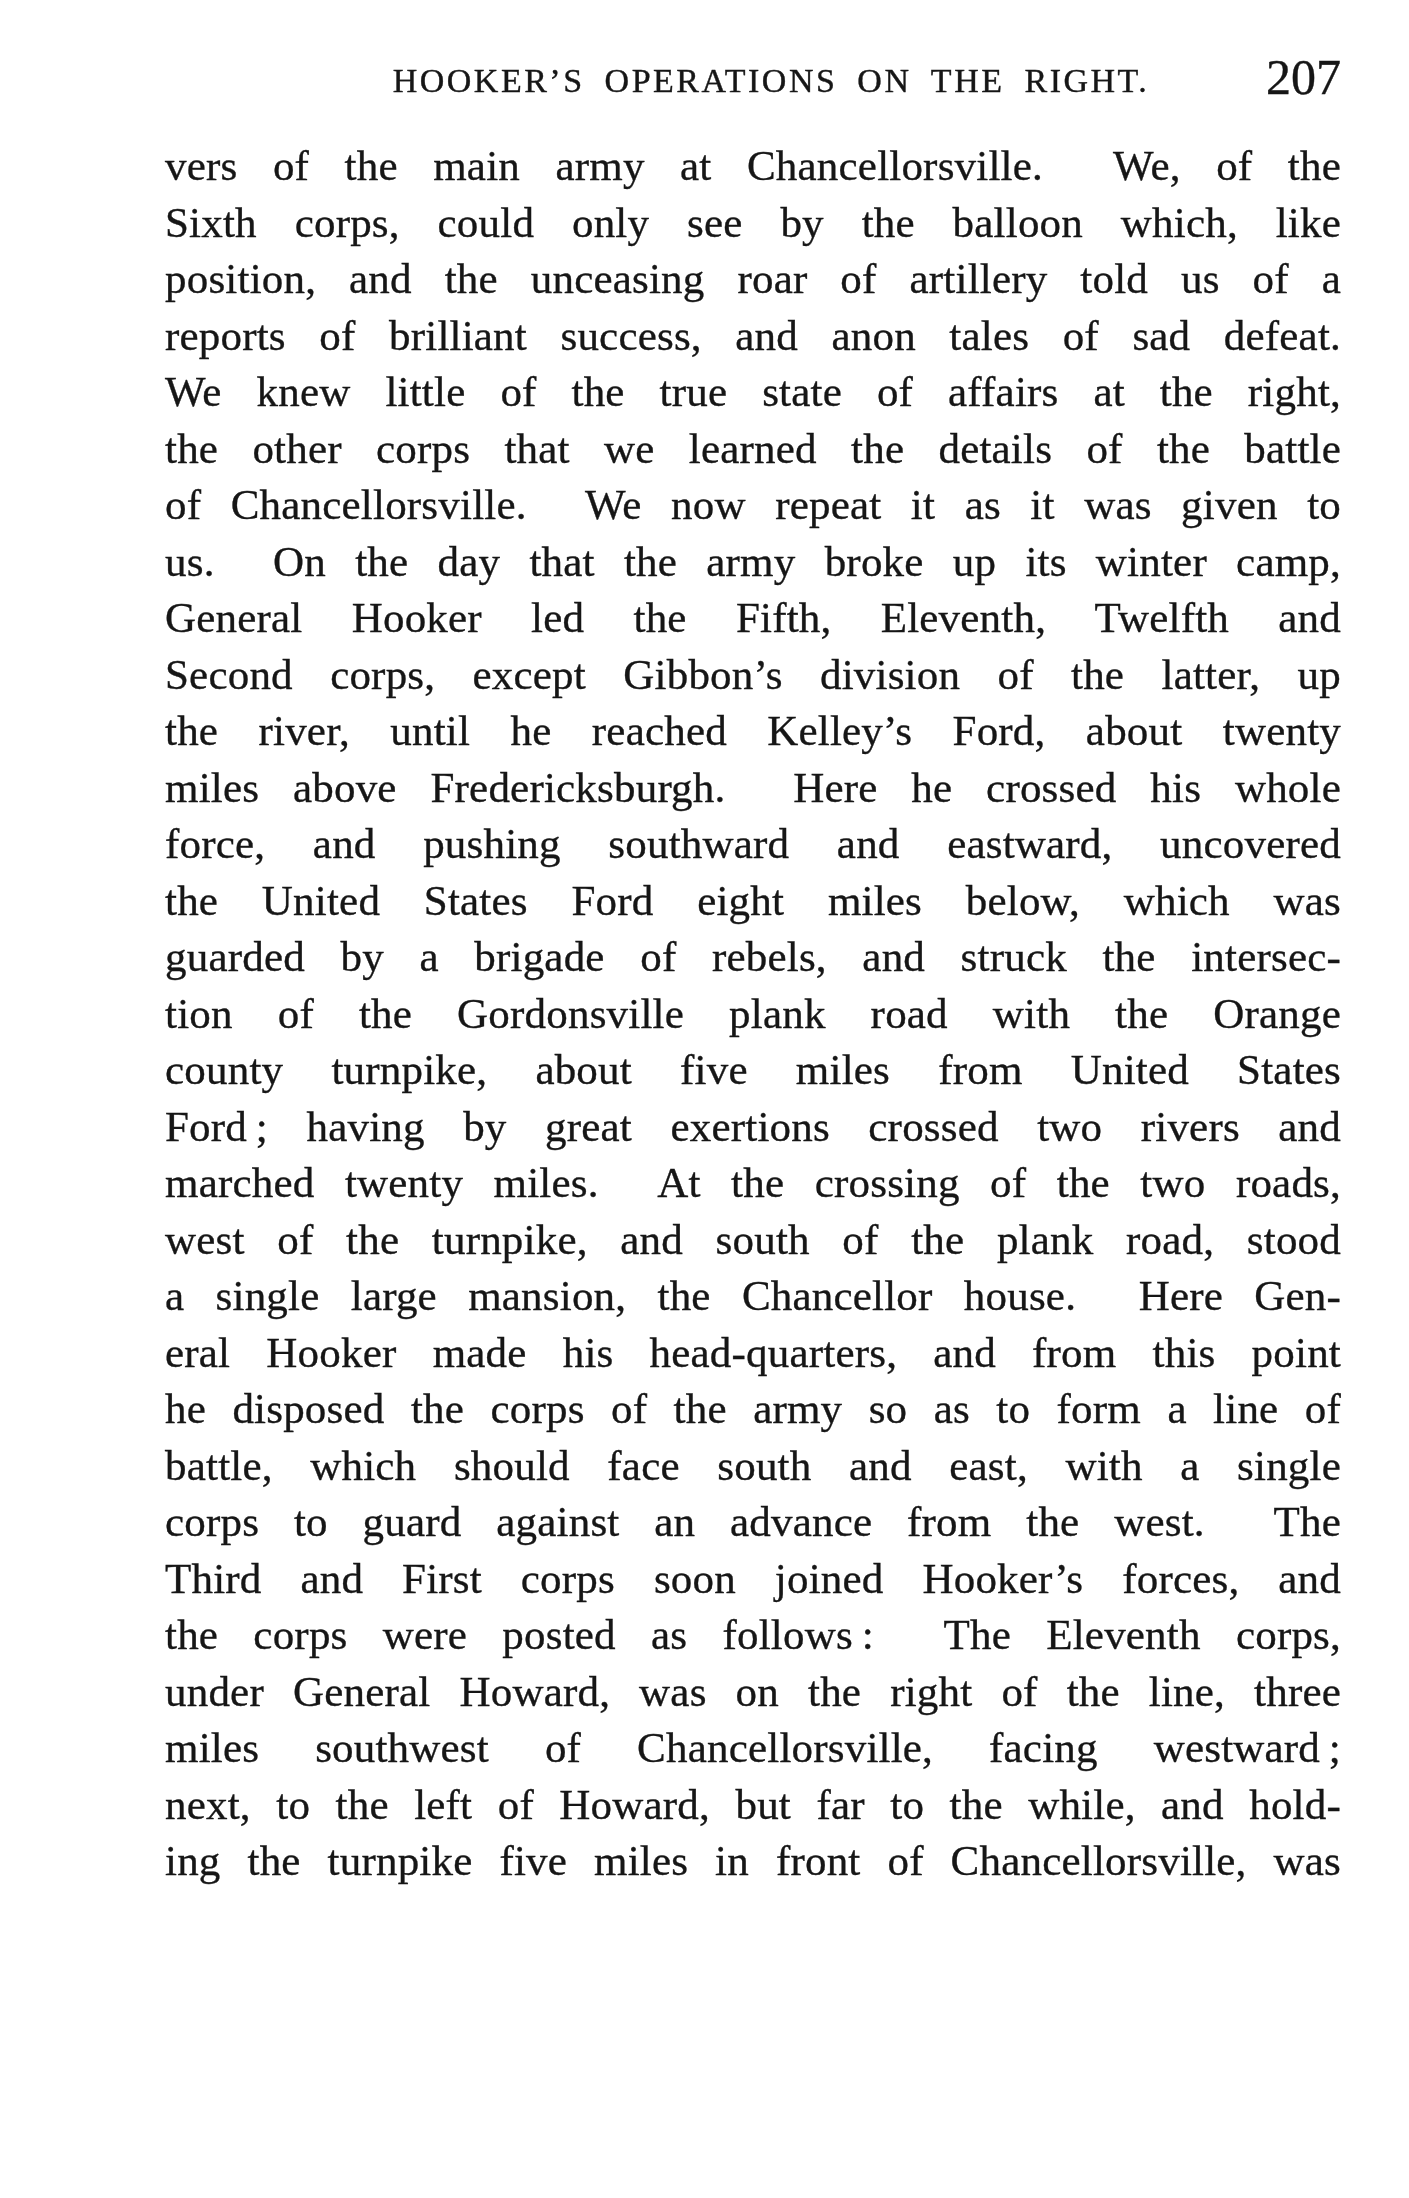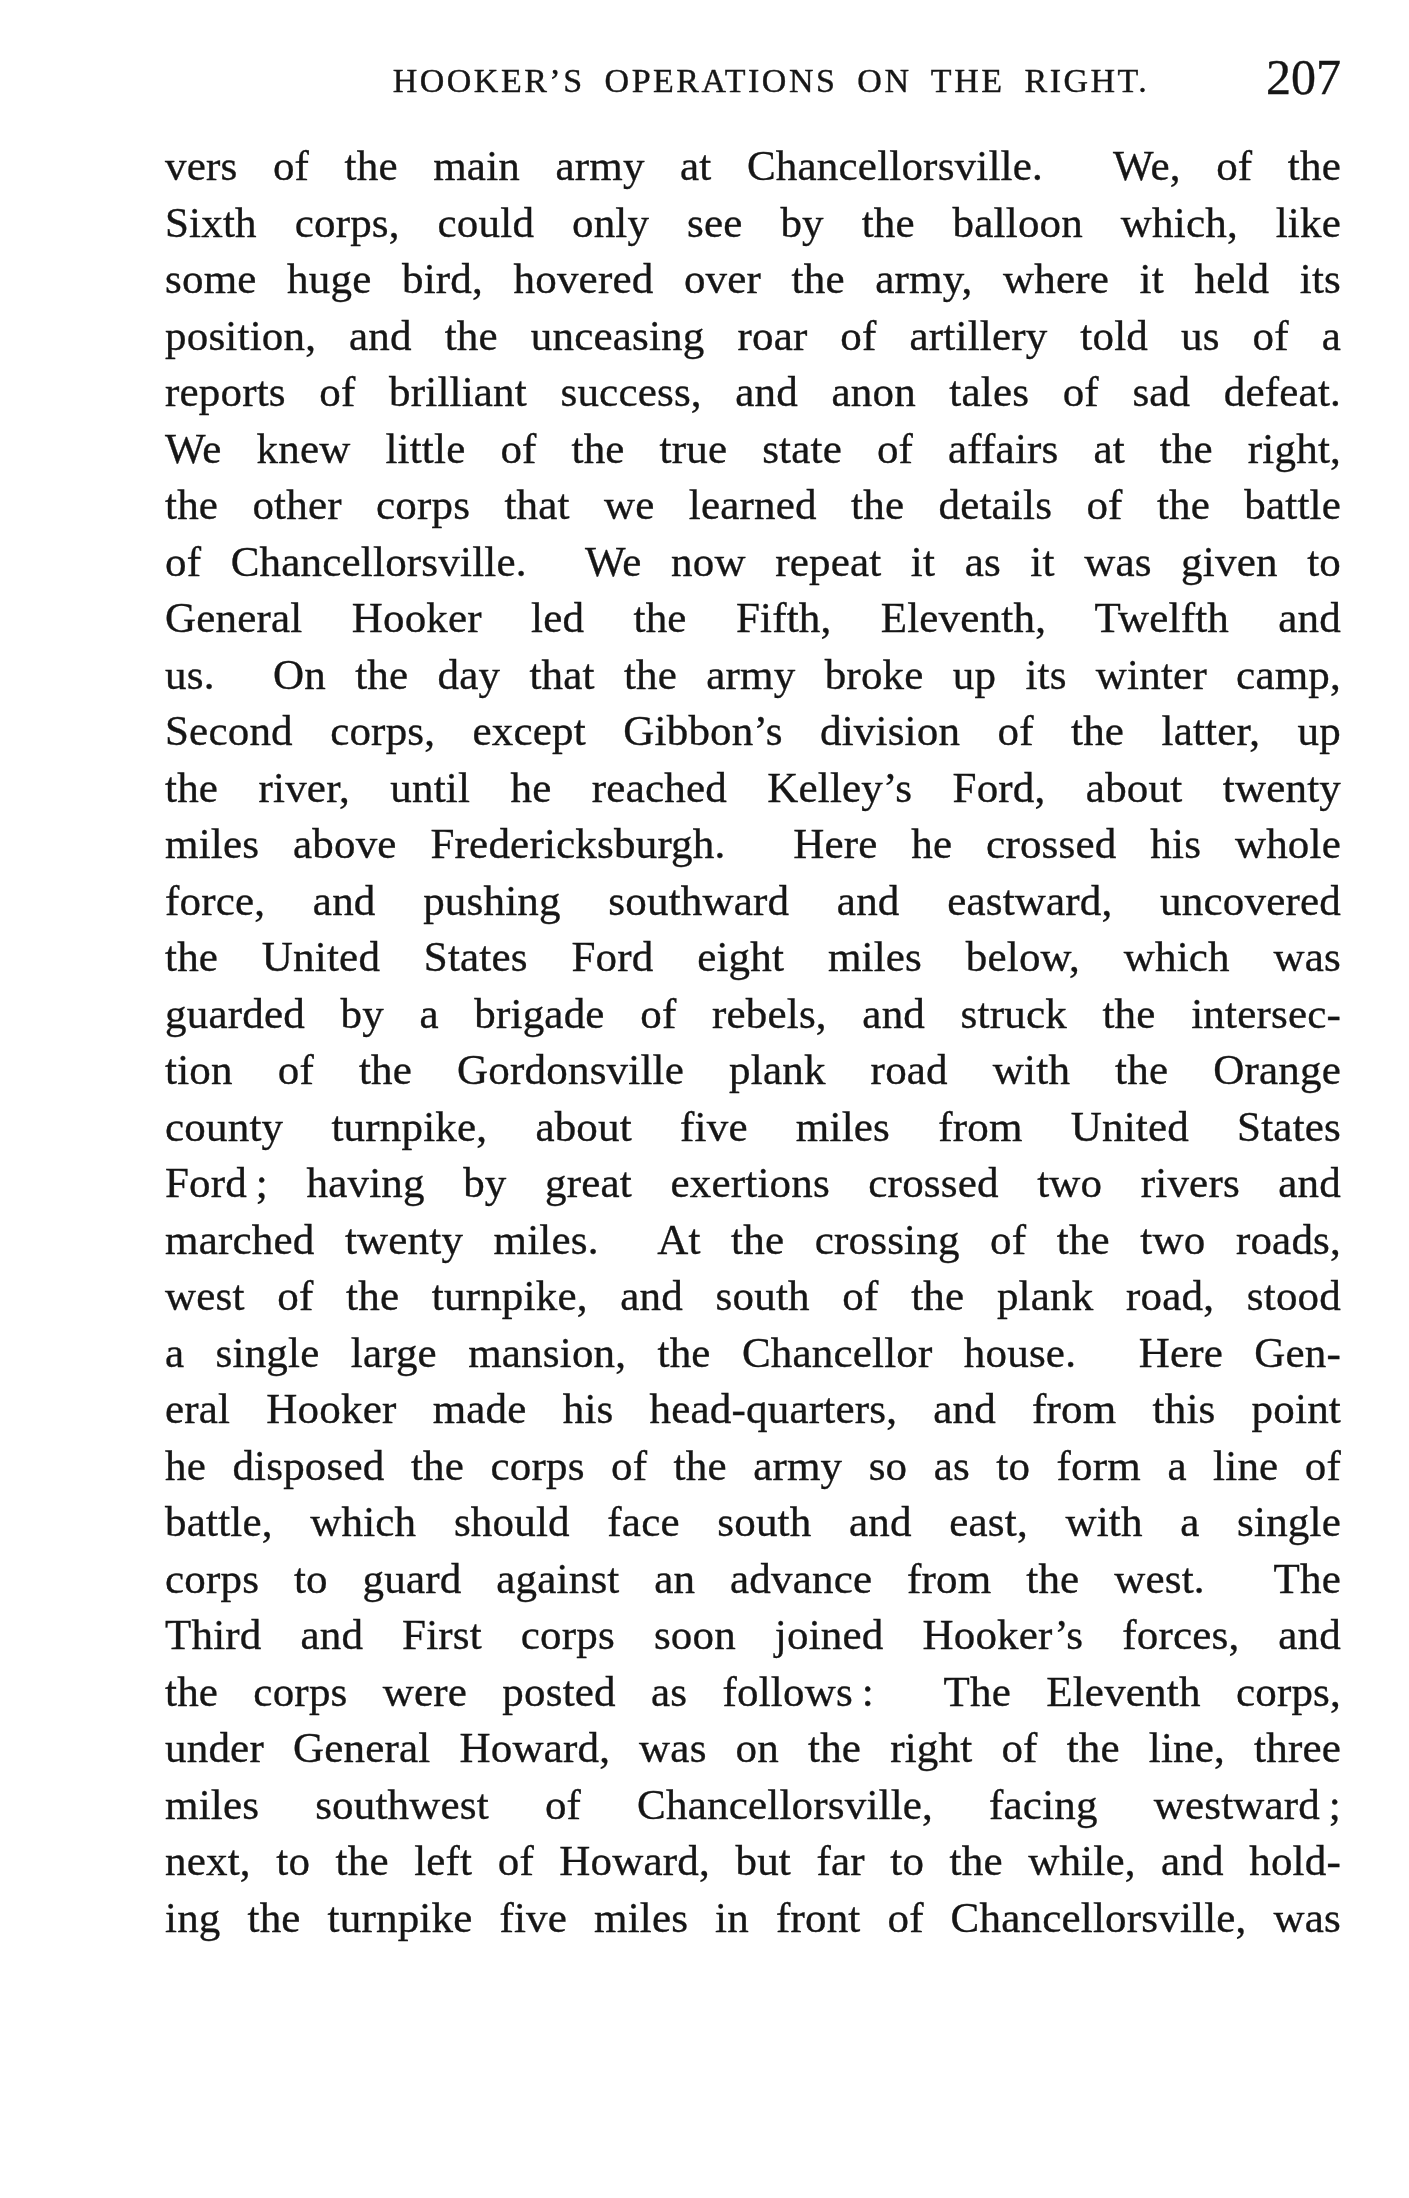--- a/index.html
+++ b/index.html
@@ -75,28 +75,27 @@
 
 <div class="page">
   <header class="page-header">
     <span class="header-title">HOOKER’S OPERATIONS ON THE RIGHT.</span>
     <span class="page-number">207</span>
   </header>
 
   <main class="page-body">
       <div class="text-line">vers of the main army at Chancellorsville.&nbsp; We, of the</div>
       <div class="text-line">Sixth corps, could only see by the balloon which, like</div>
-      <div class="text-line">some huge bird, hovered over the army, where it held its</div>
       <div class="text-line">position, and the unceasing roar of artillery told us of a</div>
       <div class="text-line">reports of brilliant success, and anon tales of sad defeat.</div>
       <div class="text-line">We knew little of the true state of affairs at the right,</div>
       <div class="text-line">the other corps that we learned the details of the battle</div>
       <div class="text-line">of Chancellorsville.&nbsp; We now repeat it as it was given to</div>
+      <div class="text-line">us.&nbsp; On the day that the army broke up its winter camp,</div>
       <div class="text-line">General Hooker led the Fifth, Eleventh, Twelfth and</div>
-      <div class="text-line">us.&nbsp; On the day that the army broke up its winter camp,</div>
       <div class="text-line">Second corps, except Gibbon’s division of the latter, up</div>
       <div class="text-line">the river, until he reached Kelley’s Ford, about twenty</div>
       <div class="text-line">miles above Fredericksburgh.&nbsp; Here he crossed his whole</div>
       <div class="text-line">force, and pushing southward and eastward, uncovered</div>
       <div class="text-line">the United States Ford eight miles below, which was</div>
       <div class="text-line">guarded by a brigade of rebels, and struck the intersec-</div>
       <div class="text-line">tion of the Gordonsville plank road with the Orange</div>
       <div class="text-line">county turnpike, about five miles from United States</div>
       <div class="text-line">Ford ; having by great exertions crossed two rivers and</div>
       <div class="text-line">marched twenty miles.&nbsp; At the crossing of the two roads,</div>

